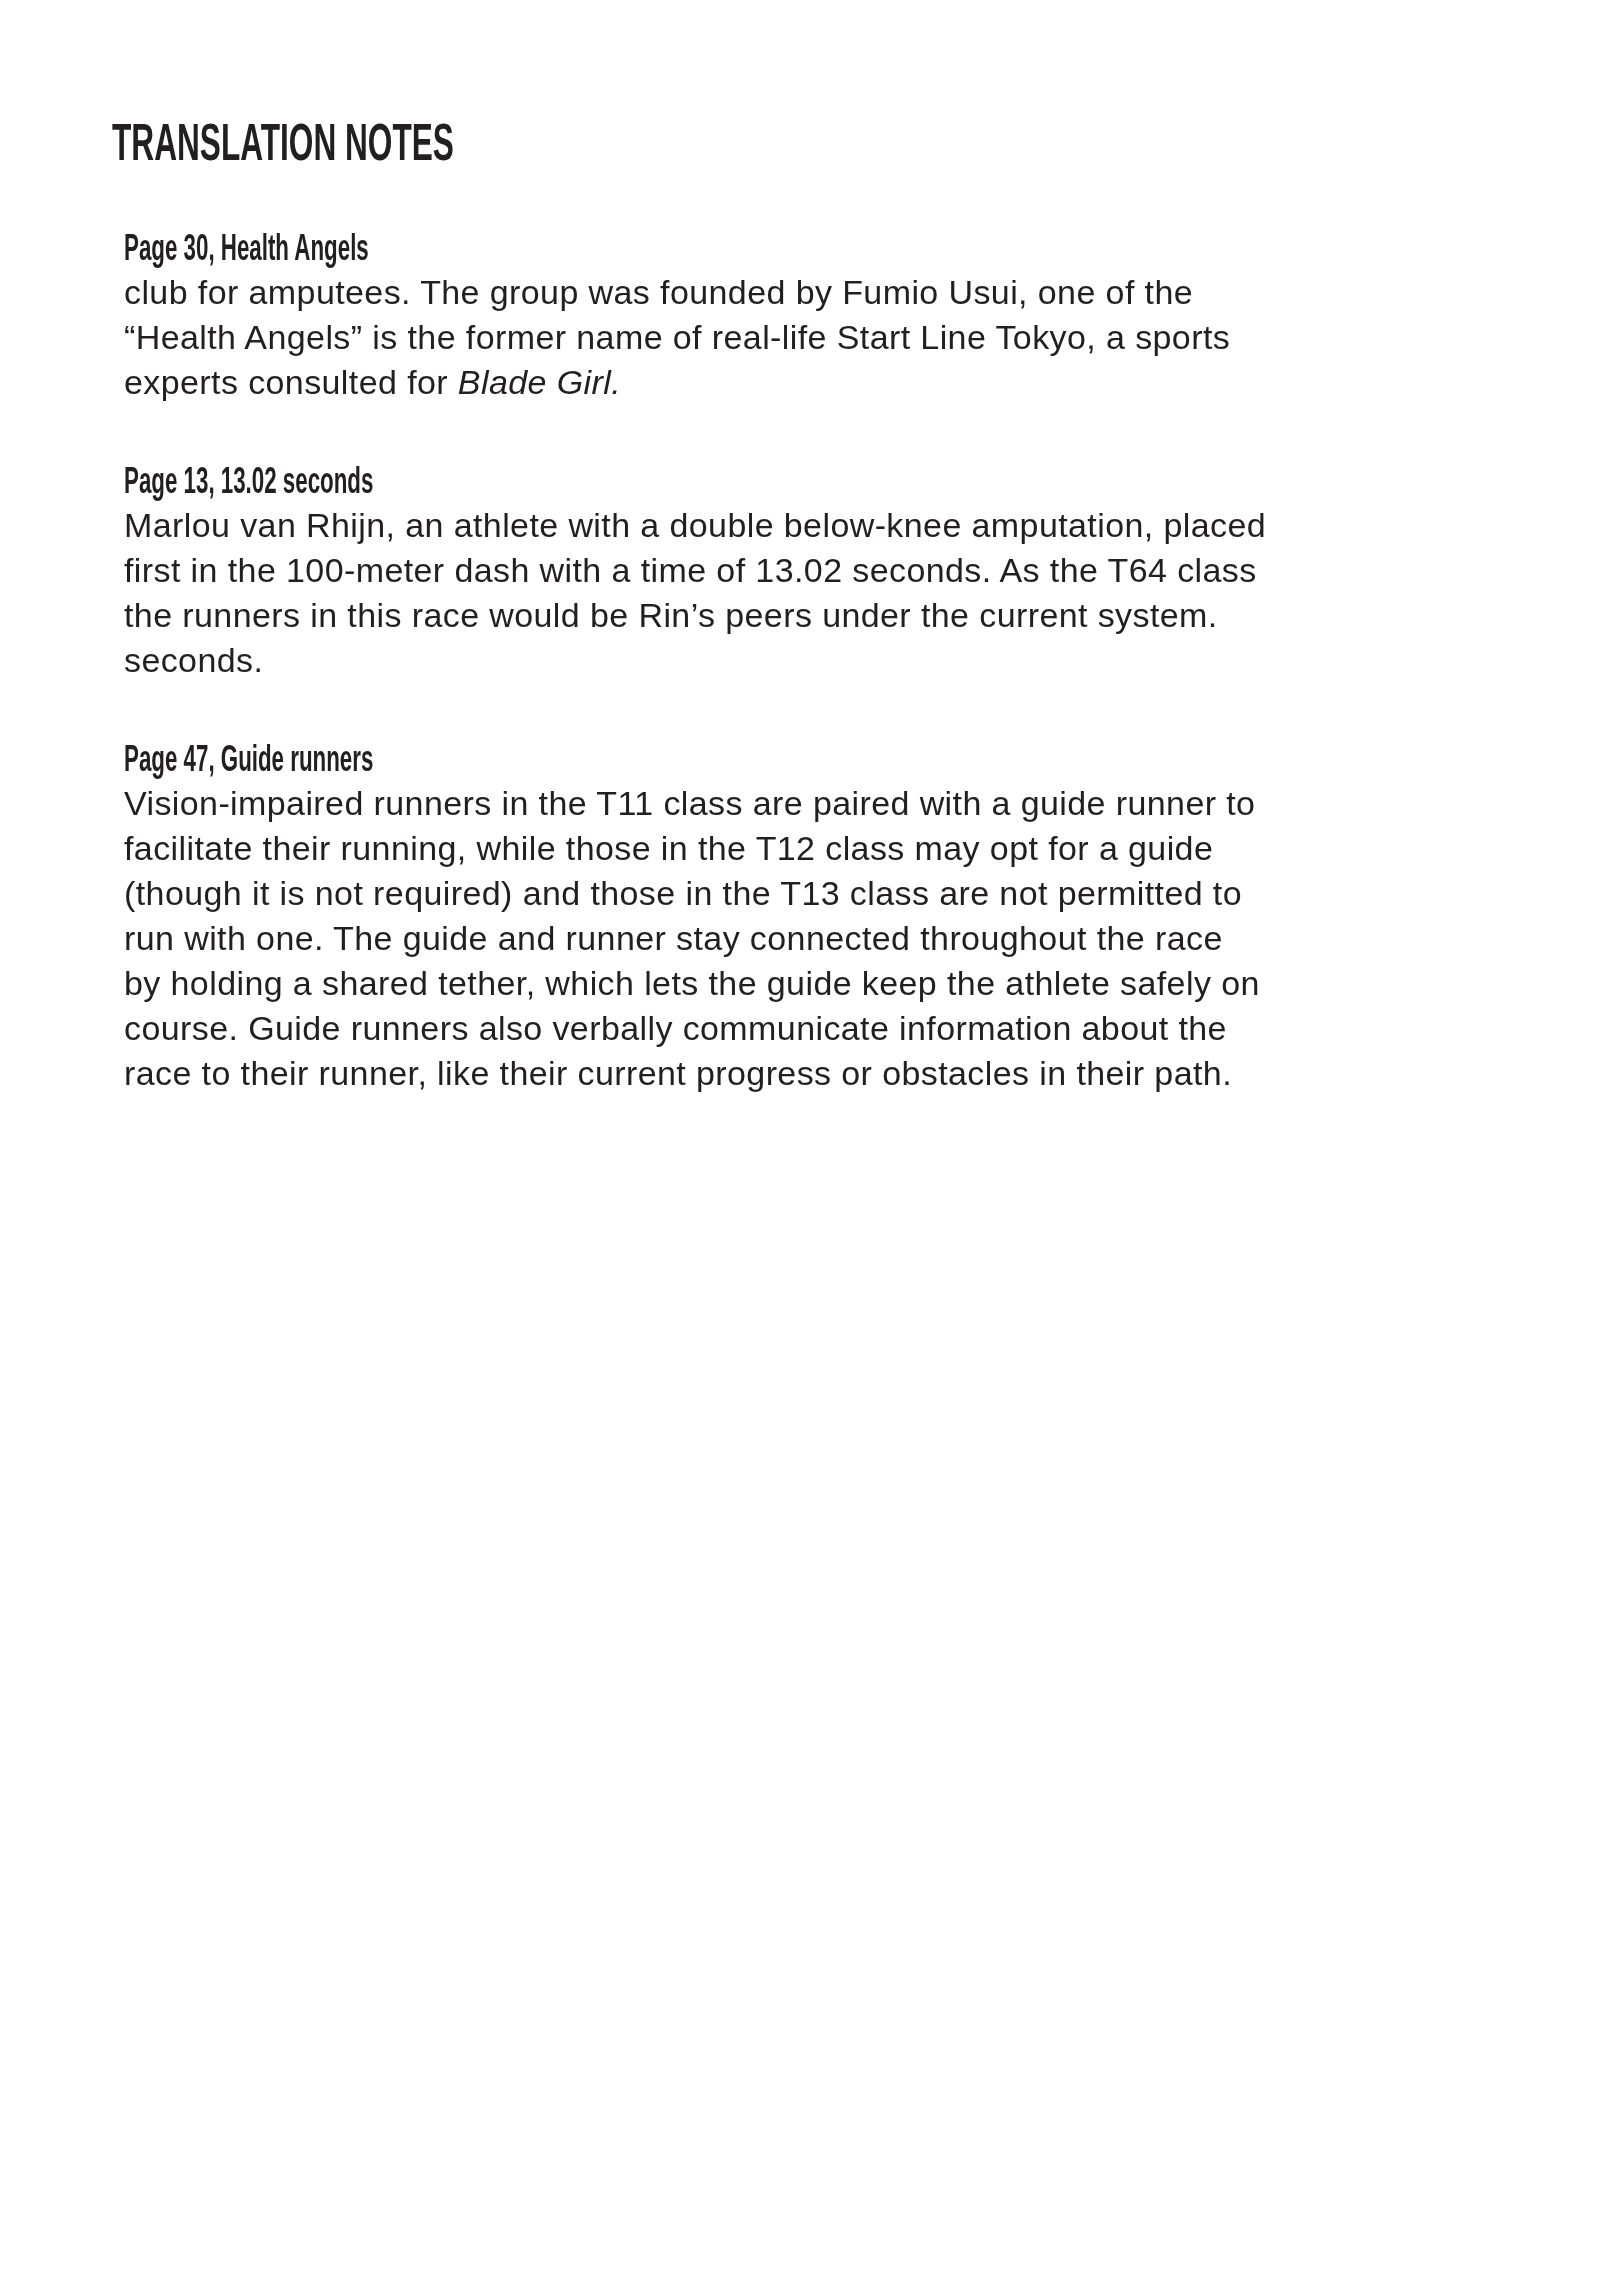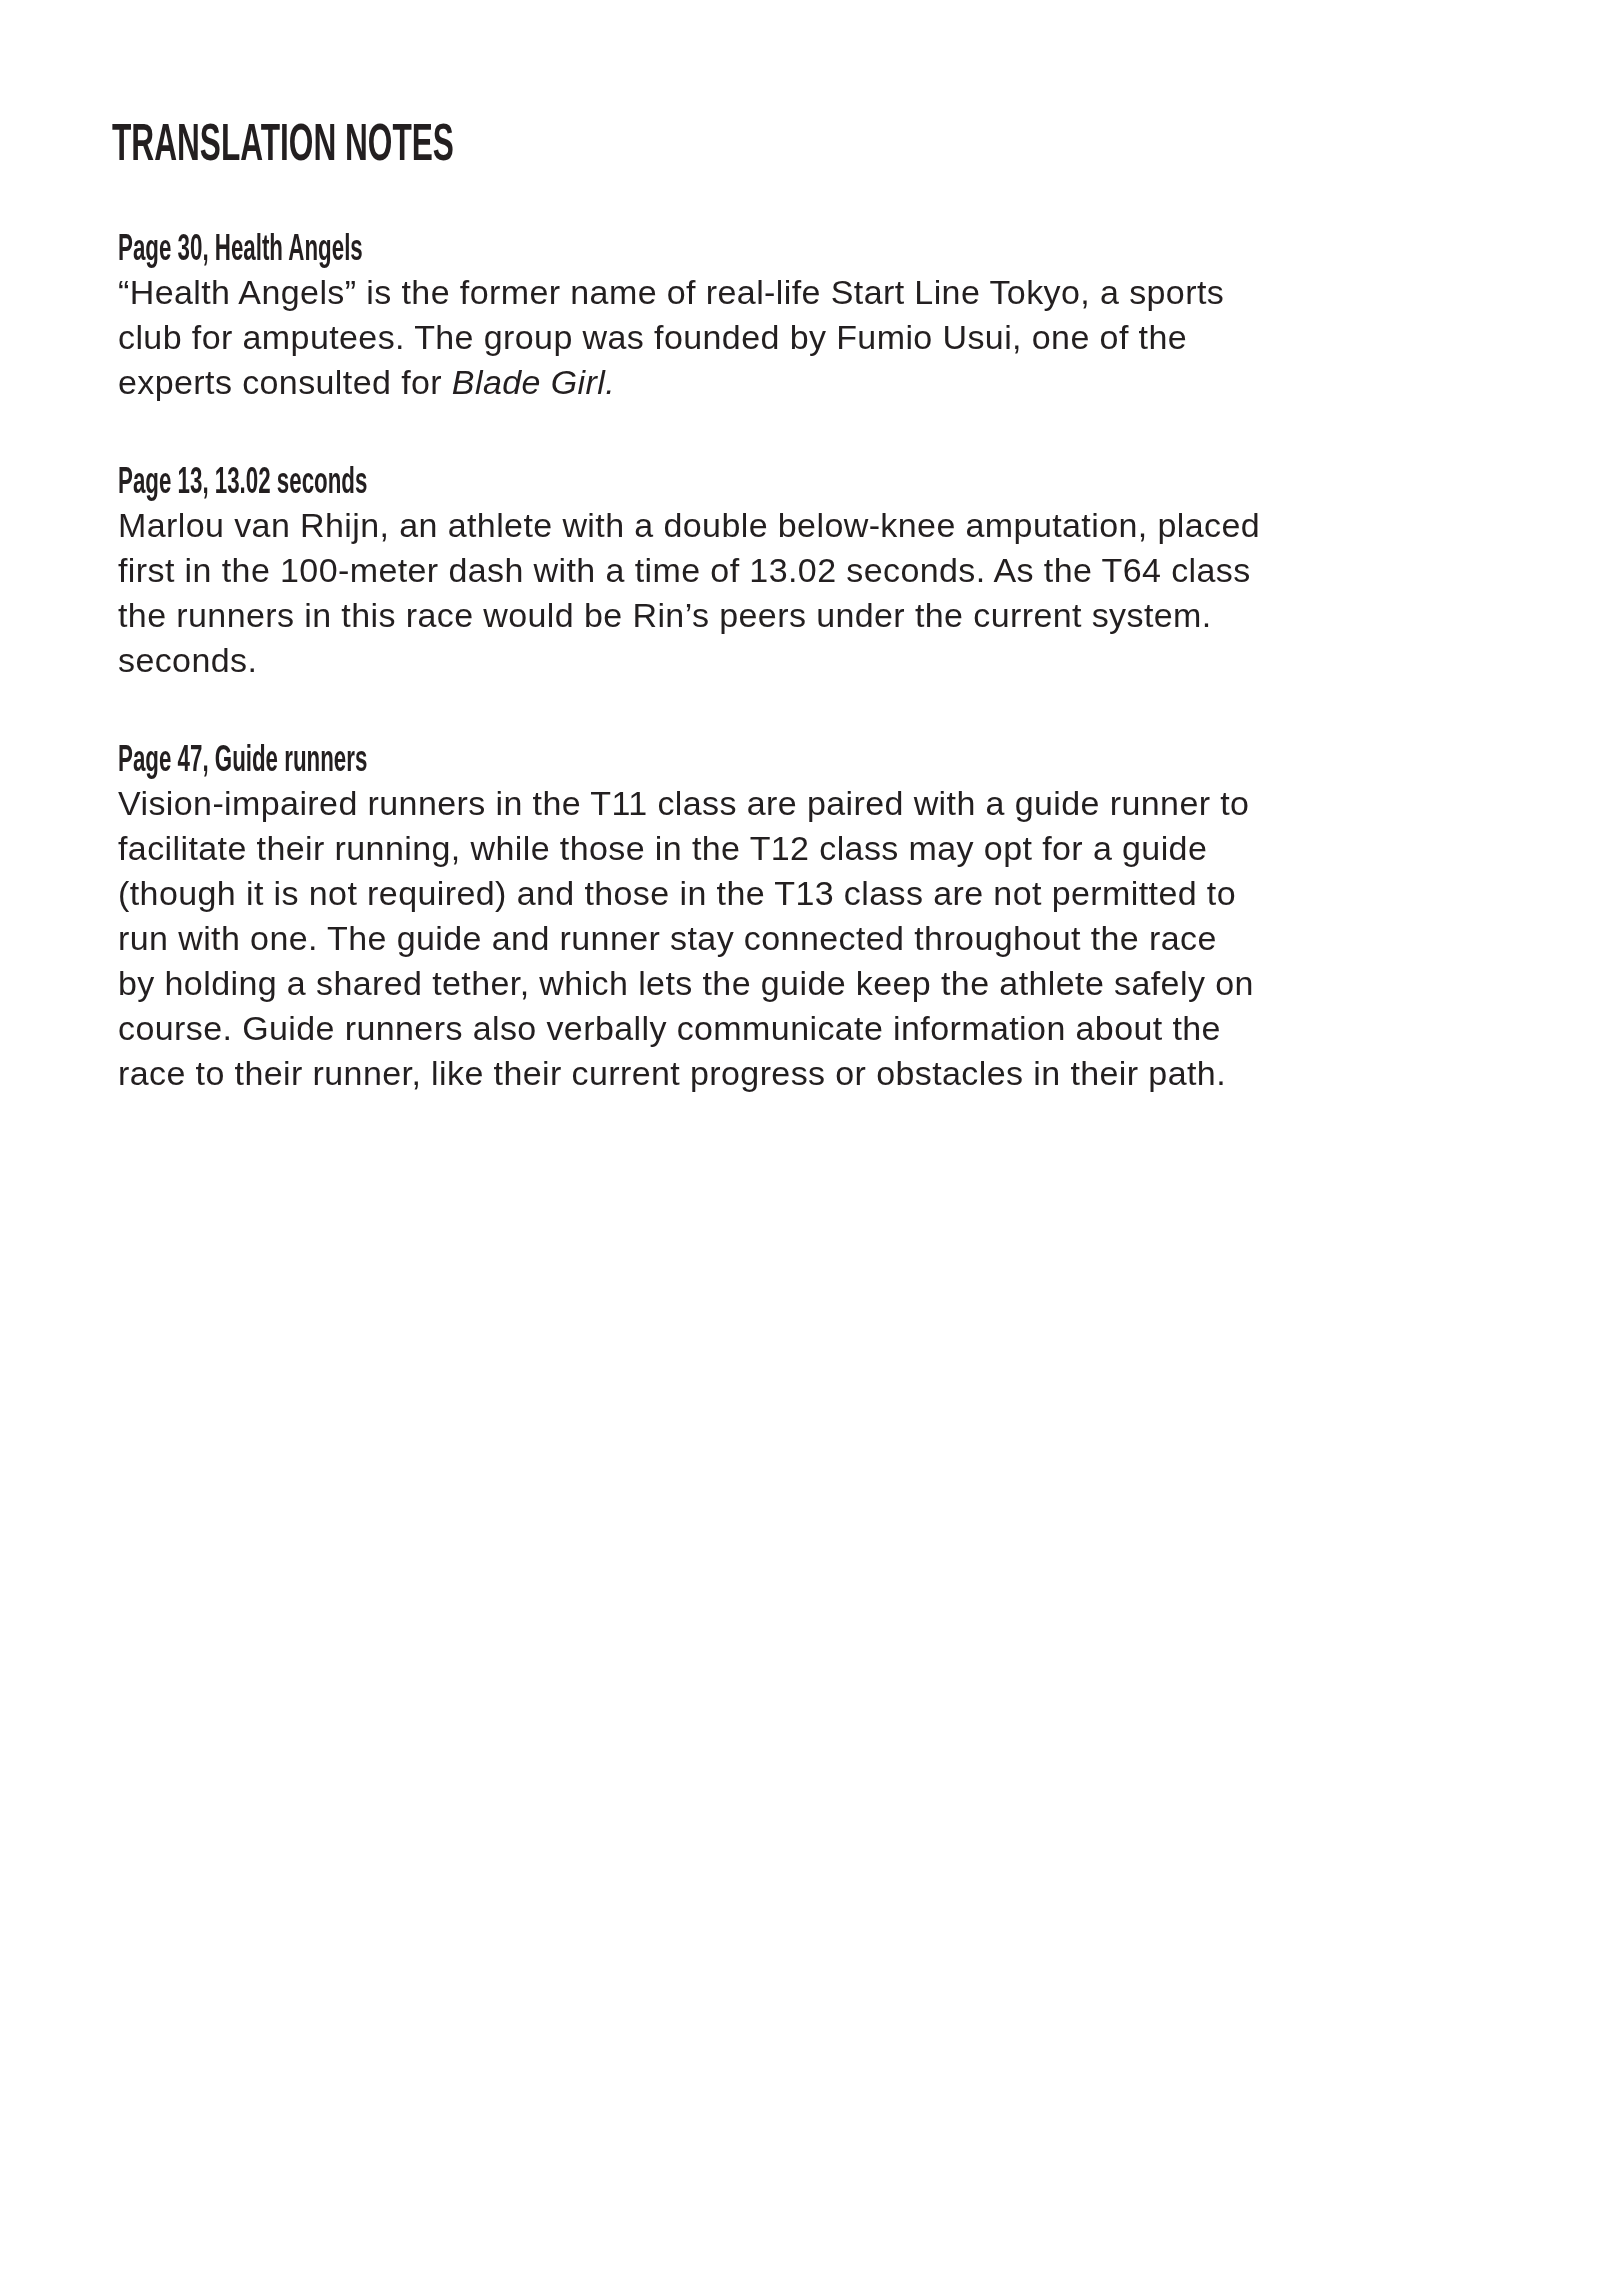--- a/index.html
+++ b/index.html
@@ -26,21 +26,21 @@
     margin: 119px 0 0 0;
     font-size: 51px;
     line-height: 48px;
     font-weight: bold;
     letter-spacing: 0px;
     white-space: pre;
     transform: scaleX(0.62);
     transform-origin: 0 50%;
   }
   .note-section {
-    margin: 6px;
+    margin: 12px;
   }
   .note-section.first {
     margin-top: 58px;
   }
   .note-section.later {
     margin-top: 53px;
   }
   .heading {
     margin: 0;
     font-size: 36px;
@@ -67,22 +67,22 @@
 <body>
 
 <div class="page">
   <div class="content">
 
     <h1 class="title">TRANSLATION NOTES</h1>
 
     <section class="note-section first">
       <h2 class="heading">Page 30, Health Angels</h2>
       <div class="para">
+        <div class="line">club for amputees. The group was founded by Fumio Usui, one of the</div>
         <div class="line">“Health Angels” is the former name of real-life Start Line Tokyo, a sports</div>
-        <div class="line">club for amputees. The group was founded by Fumio Usui, one of the</div>
         <div class="line"><span>experts consulted for </span><em class="book-title">Blade Girl.</em></div>
       </div>
     </section>
 
     <section class="note-section later">
       <h2 class="heading">Page 13, 13.02 seconds</h2>
       <div class="para">
         <div class="line">Marlou van Rhijn, an athlete with a double below-knee amputation, placed</div>
         <div class="line">first in the 100-meter dash with a time of 13.02 seconds. As the T64 class</div>
         <div class="line">the runners in this race would be Rin’s peers under the current system.</div>

